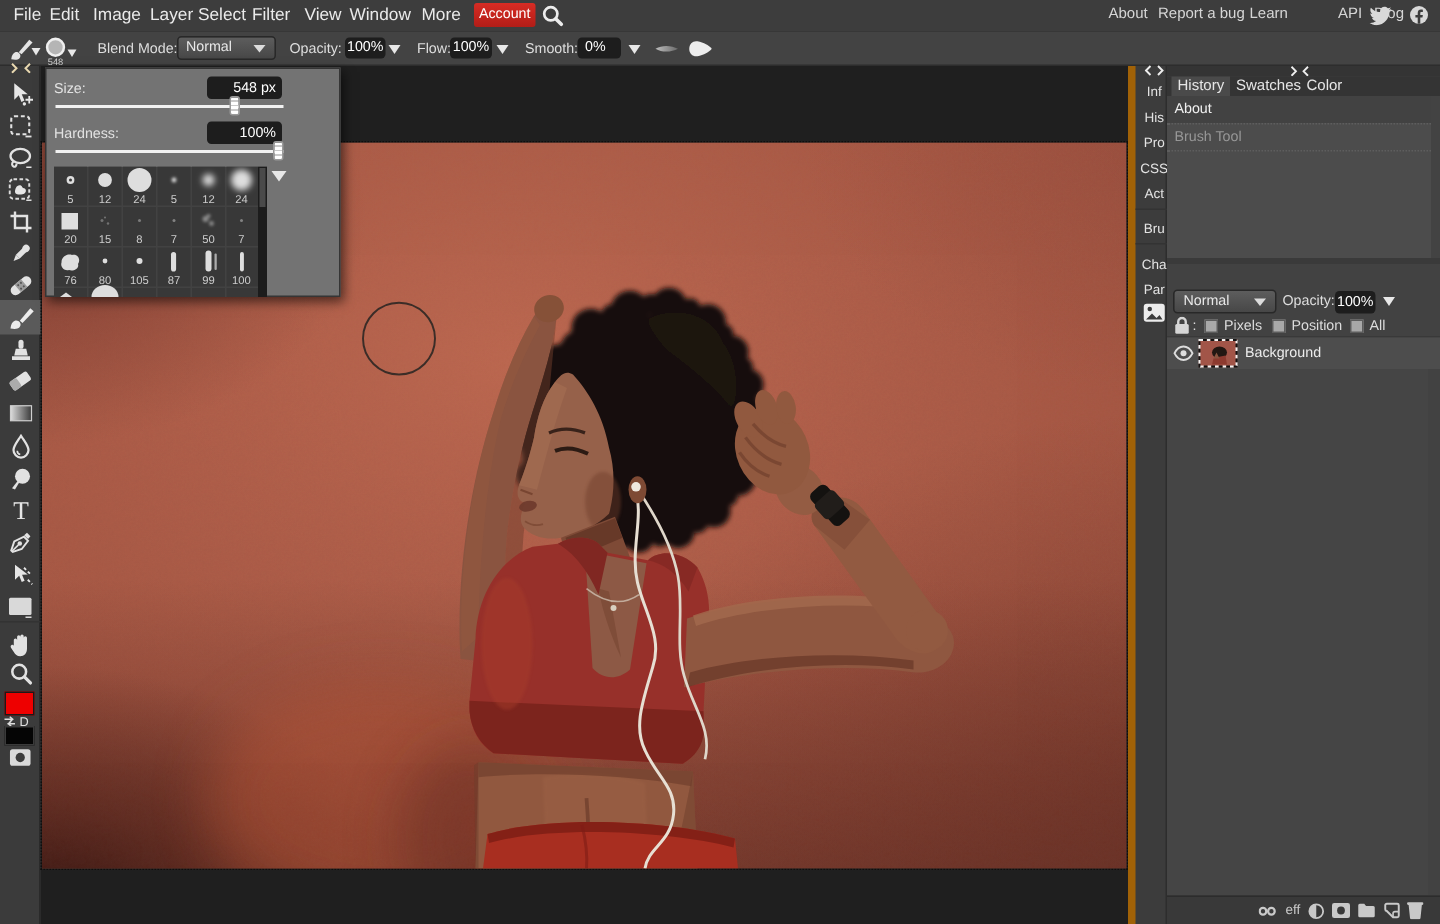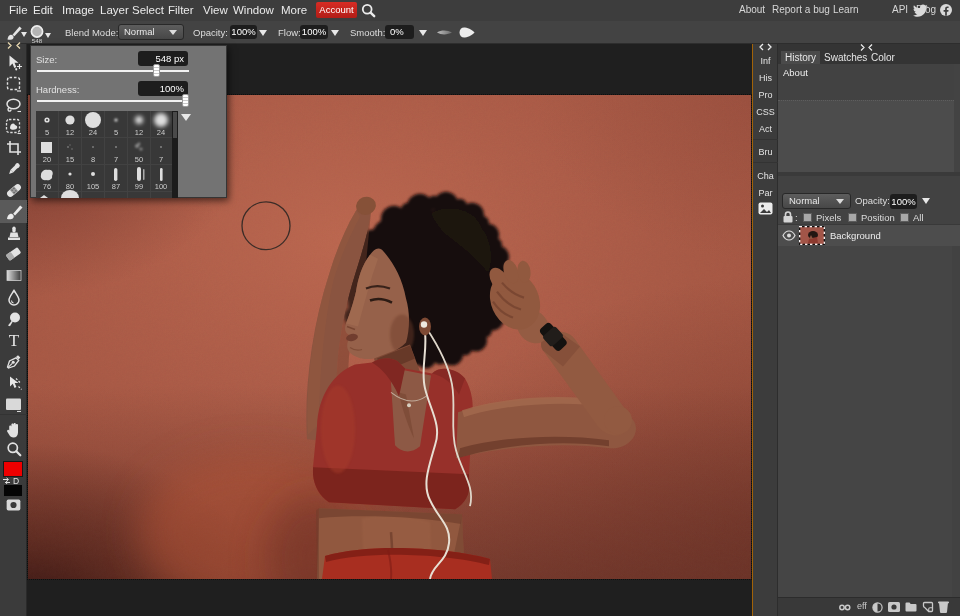--- a/index.html
+++ b/index.html
@@ -24,21 +24,21 @@
 
 #canvas{position:absolute;left:28px;top:44px;width:724px;height:572px;background:#1f1f1f}
 #photo{position:absolute;left:0px;top:51px;width:723px;height:484px}
 
 #bpopup{position:absolute;left:30px;top:45px;width:197px;height:153px;background:#737373;box-shadow:2px 3px 7px rgba(0,0,0,.55);border:1px solid #353535}
 .bplabel{position:absolute;font-size:9.5px;color:#e2e2e2}
 .bpbox{position:absolute;left:107px;width:50px;height:15px;background:#1d1d1d;border-radius:3px;color:#fff;font-size:9.5px;line-height:15px;text-align:right;padding-right:4px}
 .bptrack{position:absolute;left:6px;width:152px;height:2px;background:#f2f2f2}
 .bphandle{position:absolute;width:7px;height:13px;background:repeating-linear-gradient(#ffffff 0 2px,#c9c9c9 2px 3px);border:1px solid #9a9a9a;border-radius:2px}
 
-#sidestrip{position:absolute;left:752px;top:44px;width:26px;height:572px;background:#3c3c3c;border-left:1px solid #a16207;border-right:1px solid #2d2d2d}
+#sidestrip{position:absolute;left:752px;top:44px;width:26px;height:572px;background:#3c3c3c;border-left:5px solid #a16207;border-right:1px solid #2d2d2d}
 .ss{position:absolute;left:0;width:25px;text-align:center;font-size:9px;color:#e3e3e3;height:17px;line-height:17px}
 .ssline{position:absolute;left:0;width:25px;height:1px;background:#333}
 
 #rpanel{position:absolute;left:778px;top:44px;width:182px;height:572px;background:#424242}
 .tabbar{position:absolute;left:0;width:182px;background:#343434}
 .tab{display:inline-block;font-size:10px;font-weight:normal;color:#e6e6e6;padding:0 4px;line-height:13px}
 .hrow{position:absolute;left:0;width:176px;font-size:9.5px;color:#f0f0f0;padding-left:5px}
 .cb{position:absolute;width:9px;height:9px;background:#a8a8a8;border:1px solid #5c5c5c;top:3px}
 .lk{position:absolute;font-size:9.5px;color:#dcdcdc;top:0;line-height:15px}
 </style>
@@ -554,20 +554,21 @@
         <path d="M1 0.5l3 3-3 3M12 0.5L9 3.5l3 3" stroke="#eee" stroke-width="1.2" fill="none"></path>
       </svg>
 
   <div class="tabbar" style="top:7px;height:13px">
     <div class="tab" style="position:absolute;left:3px;background:#4a4a4a;height:13px">History</div>
     <div class="tab" style="position:absolute;left:42px;height:13px">Swatches</div>
     <div class="tab" style="position:absolute;left:89px;height:13px">Color</div>
   </div>
 
   <div class="hrow" style="top:20px;height:18px;line-height:18px;background:#424242">About</div>
+  <div class="hrow" style="top:38px;height:18px;line-height:18px;background:#4c4c4c;color:#979797;border-top:1px dotted #5e5e5e">Brush Tool</div>
   <div class="abs" style="left:0;top:56px;width:176px;height:72px;background:#4c4c4c;border-top:1px dotted #5e5e5e"></div>
   <div class="abs" style="left:176px;top:20px;width:6px;height:108px;background:#434343"></div>
 
   <div class="abs" style="left:0;top:128px;width:182px;height:4px;background:#3a3a3a"></div>
 
 
   <div class="abs" style="left:4px;top:149px;width:69px;height:16px;background:linear-gradient(#5d5d5d,#474747);border:1px solid #282828;border-radius:3px;color:#e8e8e8;font-size:9.5px;line-height:14px;padding-left:6px">Normal
     <div style="position:absolute;right:6px;top:5px;border-left:4px solid transparent;border-right:4px solid transparent;border-top:5px solid #dcdcdc"></div>
   </div>
   <div class="abs" style="left:77px;top:149px;font-size:9.5px;color:#dedede;line-height:16px">Opacity:</div>

